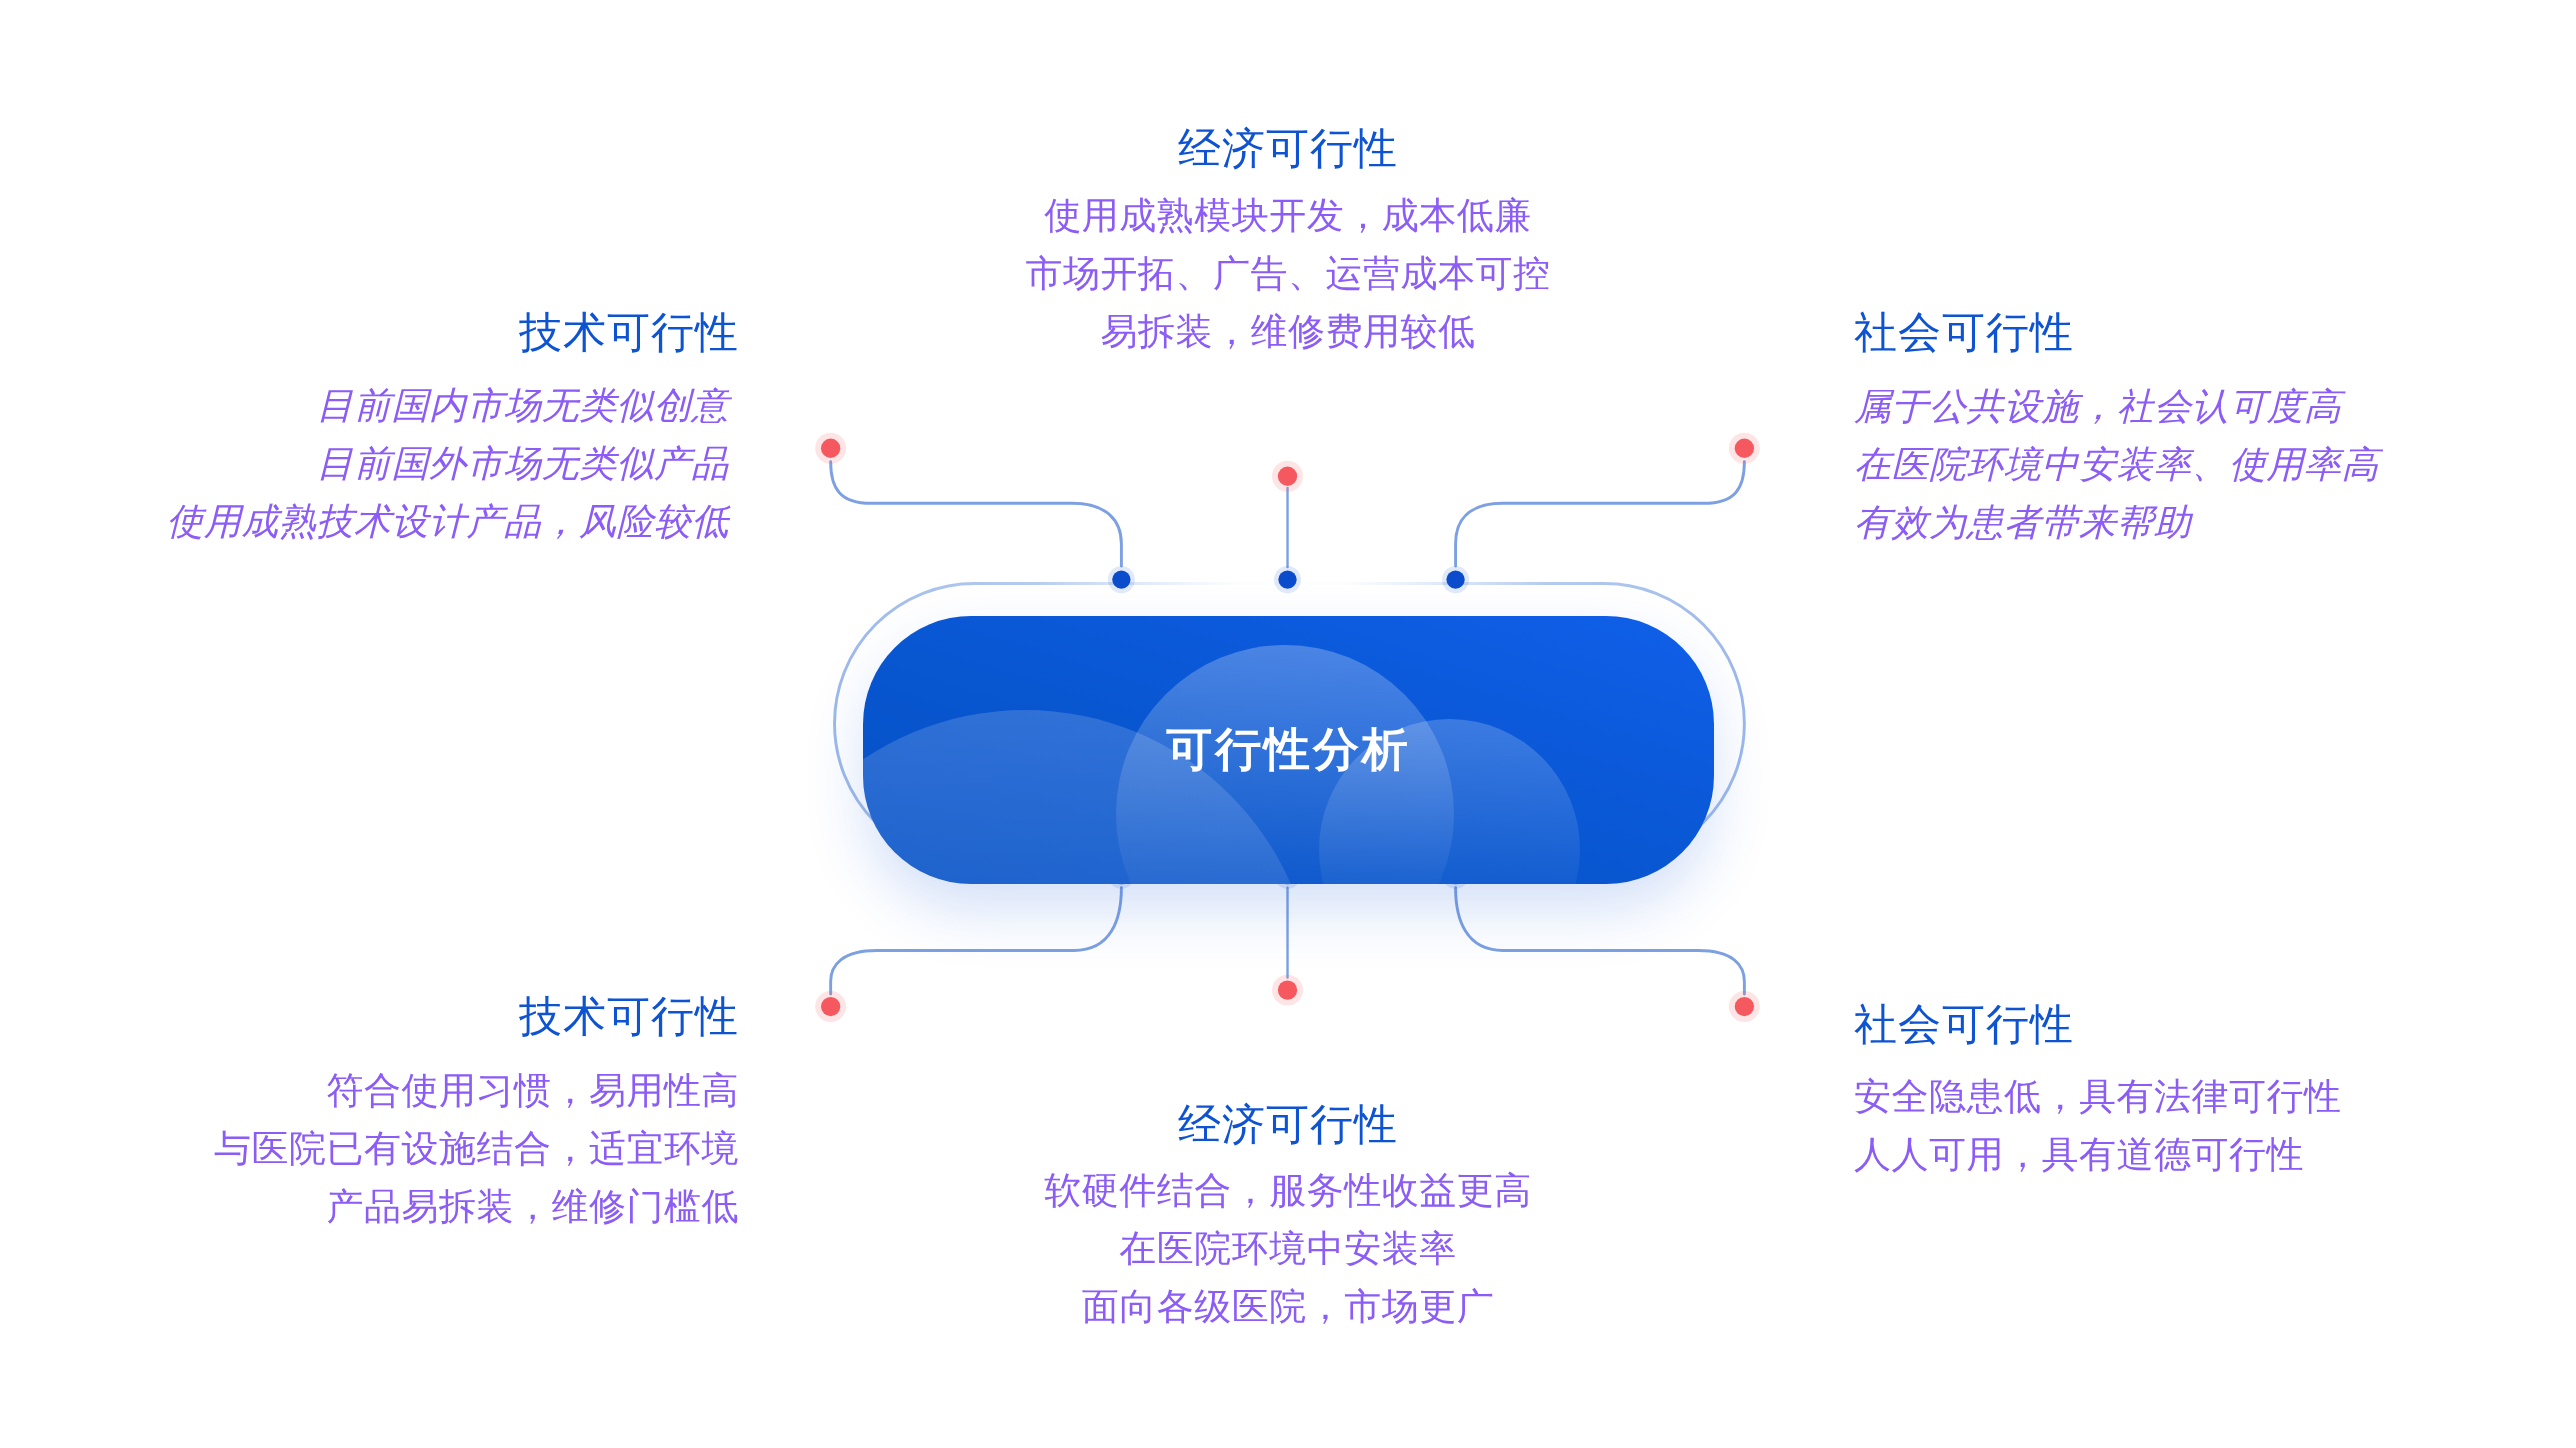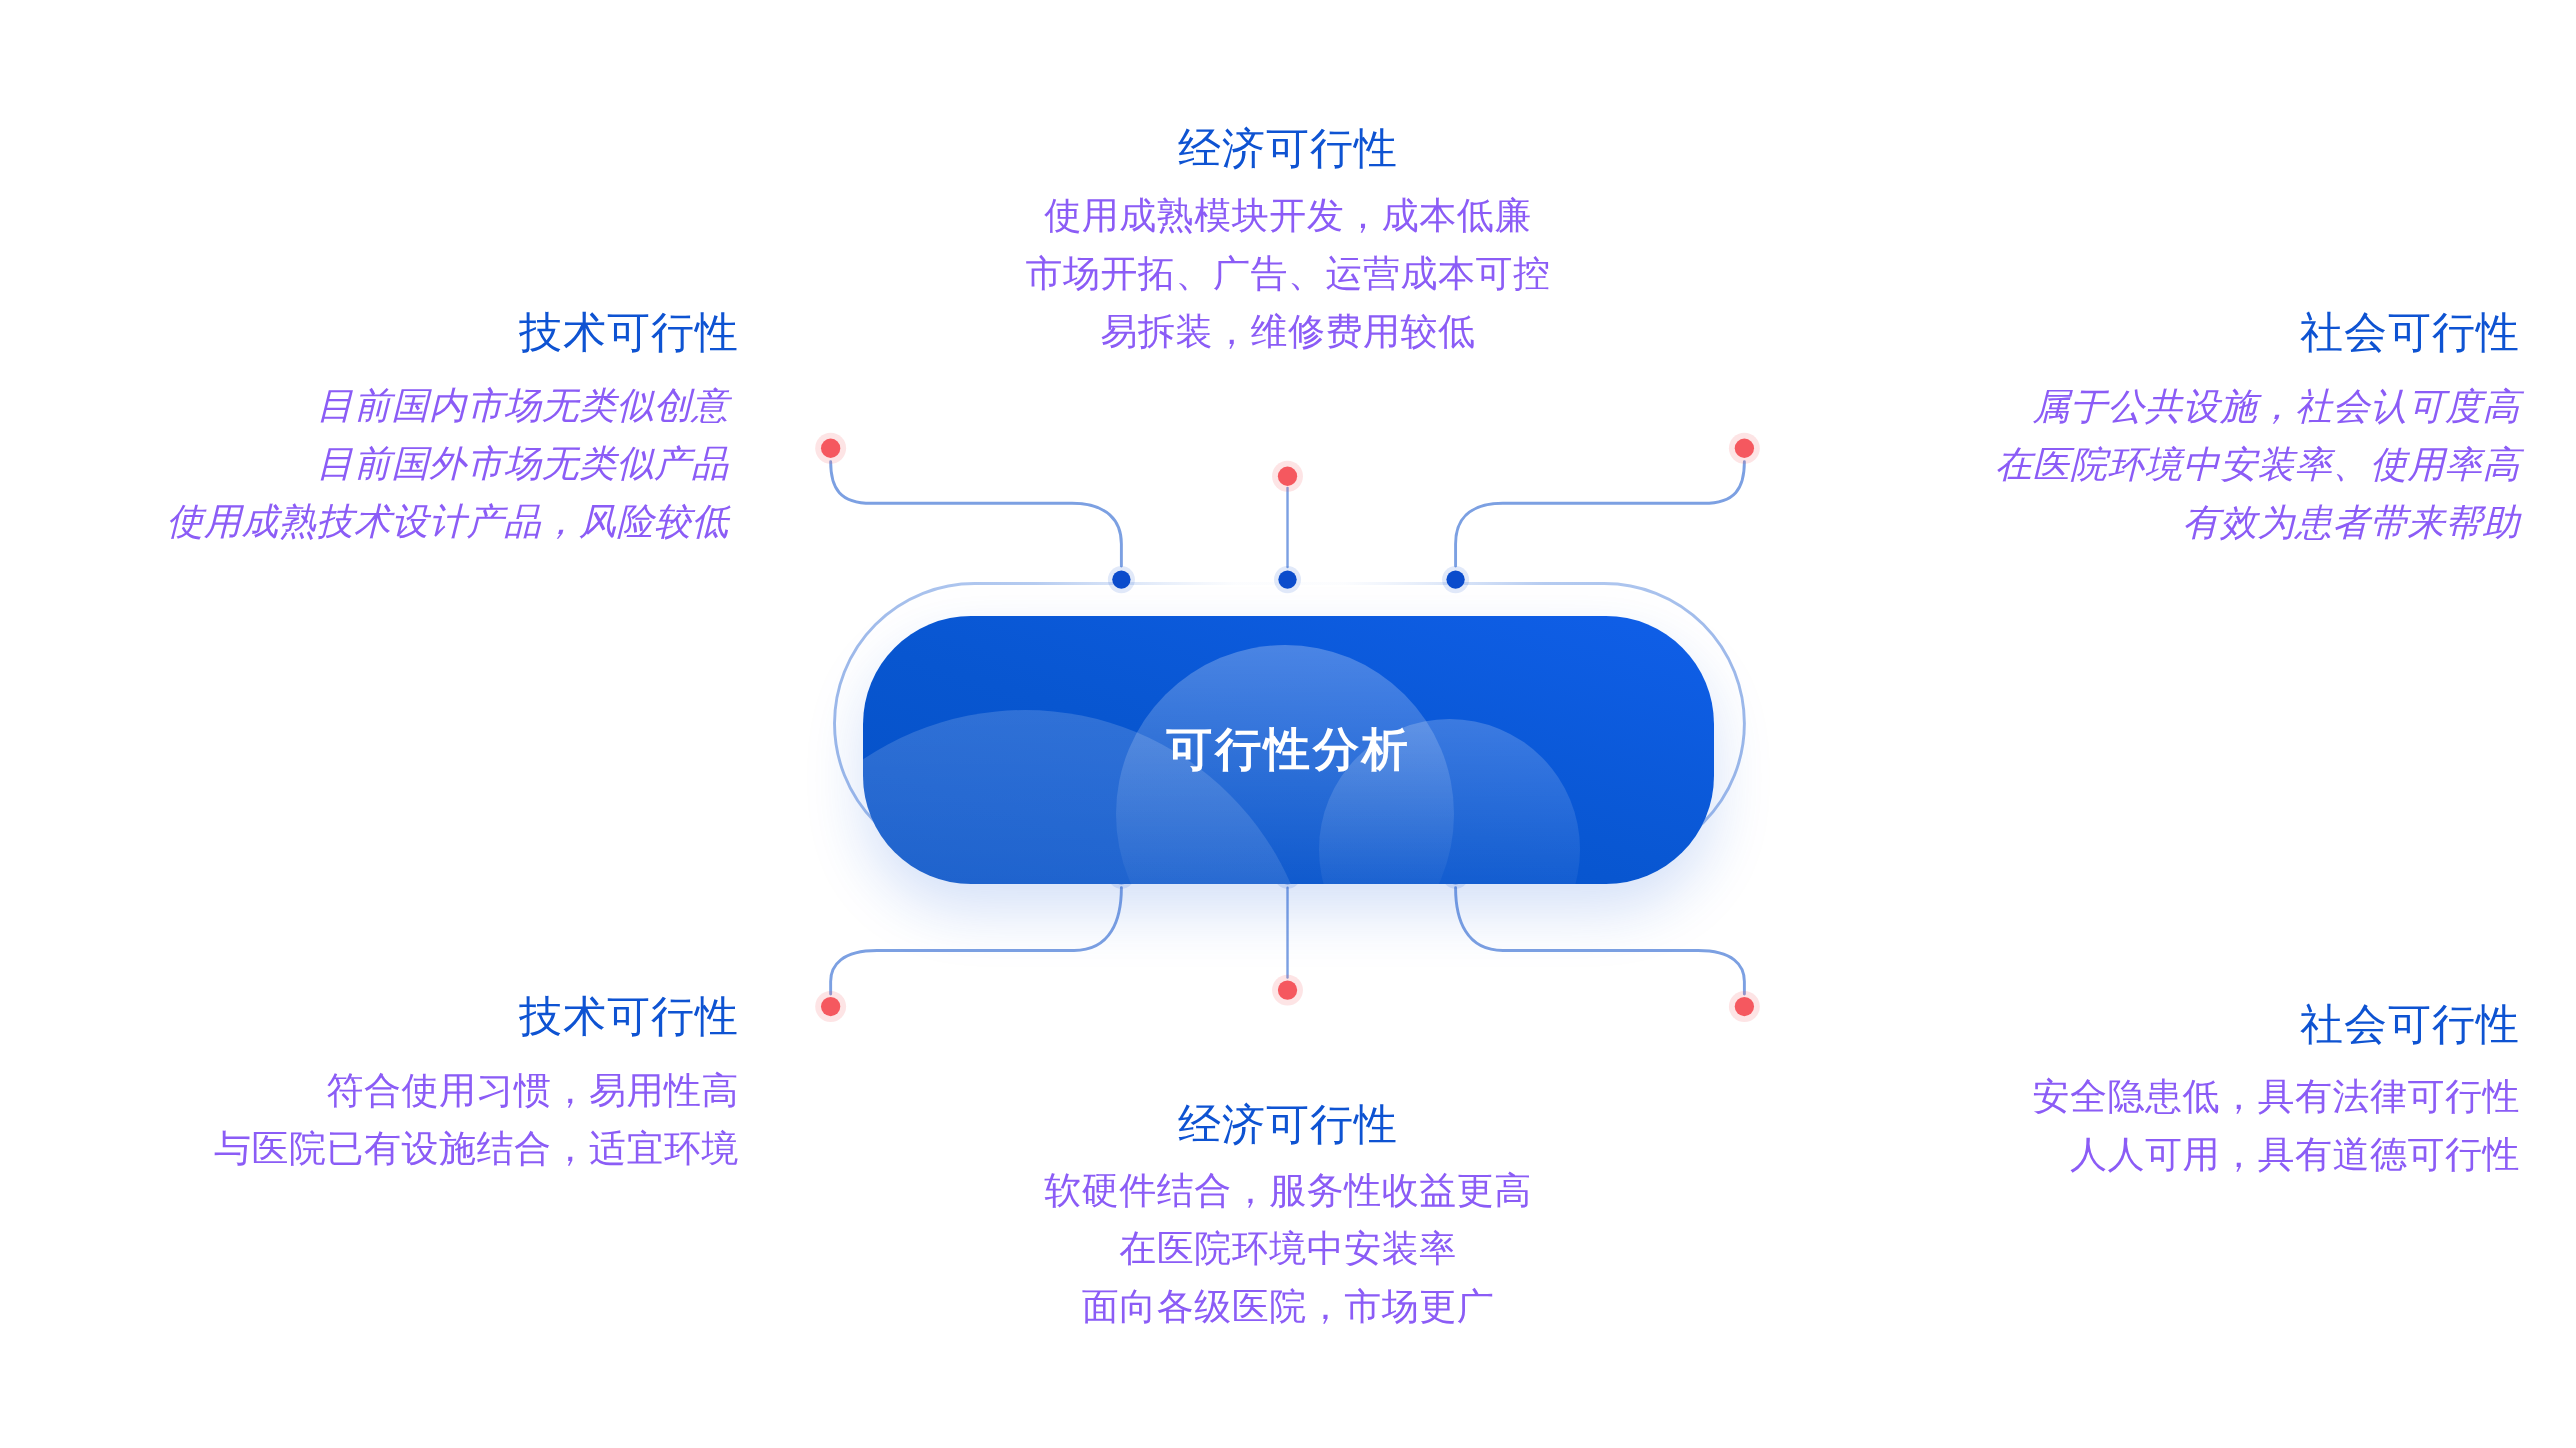--- a/index.html
+++ b/index.html
@@ -9,21 +9,21 @@
   }
   
   .label-block{position:absolute;}
   .sec-title{
     font-size:43px;font-weight:normal;color:#0e53d2;line-height:54px;letter-spacing:1px;
   }
   .sec-lines{
     font-size:37px;color:#8b5cf6;line-height:58px;letter-spacing:0.5px;
   }
   .align-right{text-align:right;}
-  .align-left{text-align:right;}
+  .align-left{text-align:left;}
   .align-center{text-align:center;}
 
   
   #sec-tech-top-title    {left:97px;top:305px;width:642px;}
   #sec-tech-top-body     {left:87px;top:377px;width:642px;font-style:italic;}
   #sec-econ-top-title    {left:998px;top:121px;width:580px;}
   #sec-econ-top-body     {left:998px;top:187px;width:580px;}
   #sec-social-top-title  {left:1854px;top:305px;width:666px;}
   #sec-social-top-body   {left:1854px;top:378px;width:666px;font-style:italic;}
   #sec-tech-bot-title    {left:97px;top:989px;width:642px;}
@@ -139,20 +139,21 @@
   <div id="sec-social-top-body" class="label-block sec-lines align-left">
     <div>属于公共设施，社会认可度高</div>
     <div>在医院环境中安装率、使用率高</div>
     <div>有效为患者带来帮助</div>
   </div>
 
   <div id="sec-tech-bot-title" class="label-block sec-title align-right">技术可行性</div>
   <div id="sec-tech-bot-body" class="label-block sec-lines align-right">
     <div>符合使用习惯，易用性高</div>
     <div>与医院已有设施结合，适宜环境</div>
+    <div>产品易拆装，维修门槛低</div>
   </div>
 
   <div id="sec-econ-bot-title" class="label-block sec-title align-center">经济可行性</div>
   <div id="sec-econ-bot-body" class="label-block sec-lines align-center">
     <div>软硬件结合，服务性收益更高</div>
     <div>在医院环境中安装率</div>
     <div>面向各级医院，市场更广</div>
   </div>
 
   <div id="sec-social-bot-title" class="label-block sec-title align-left">社会可行性</div>

